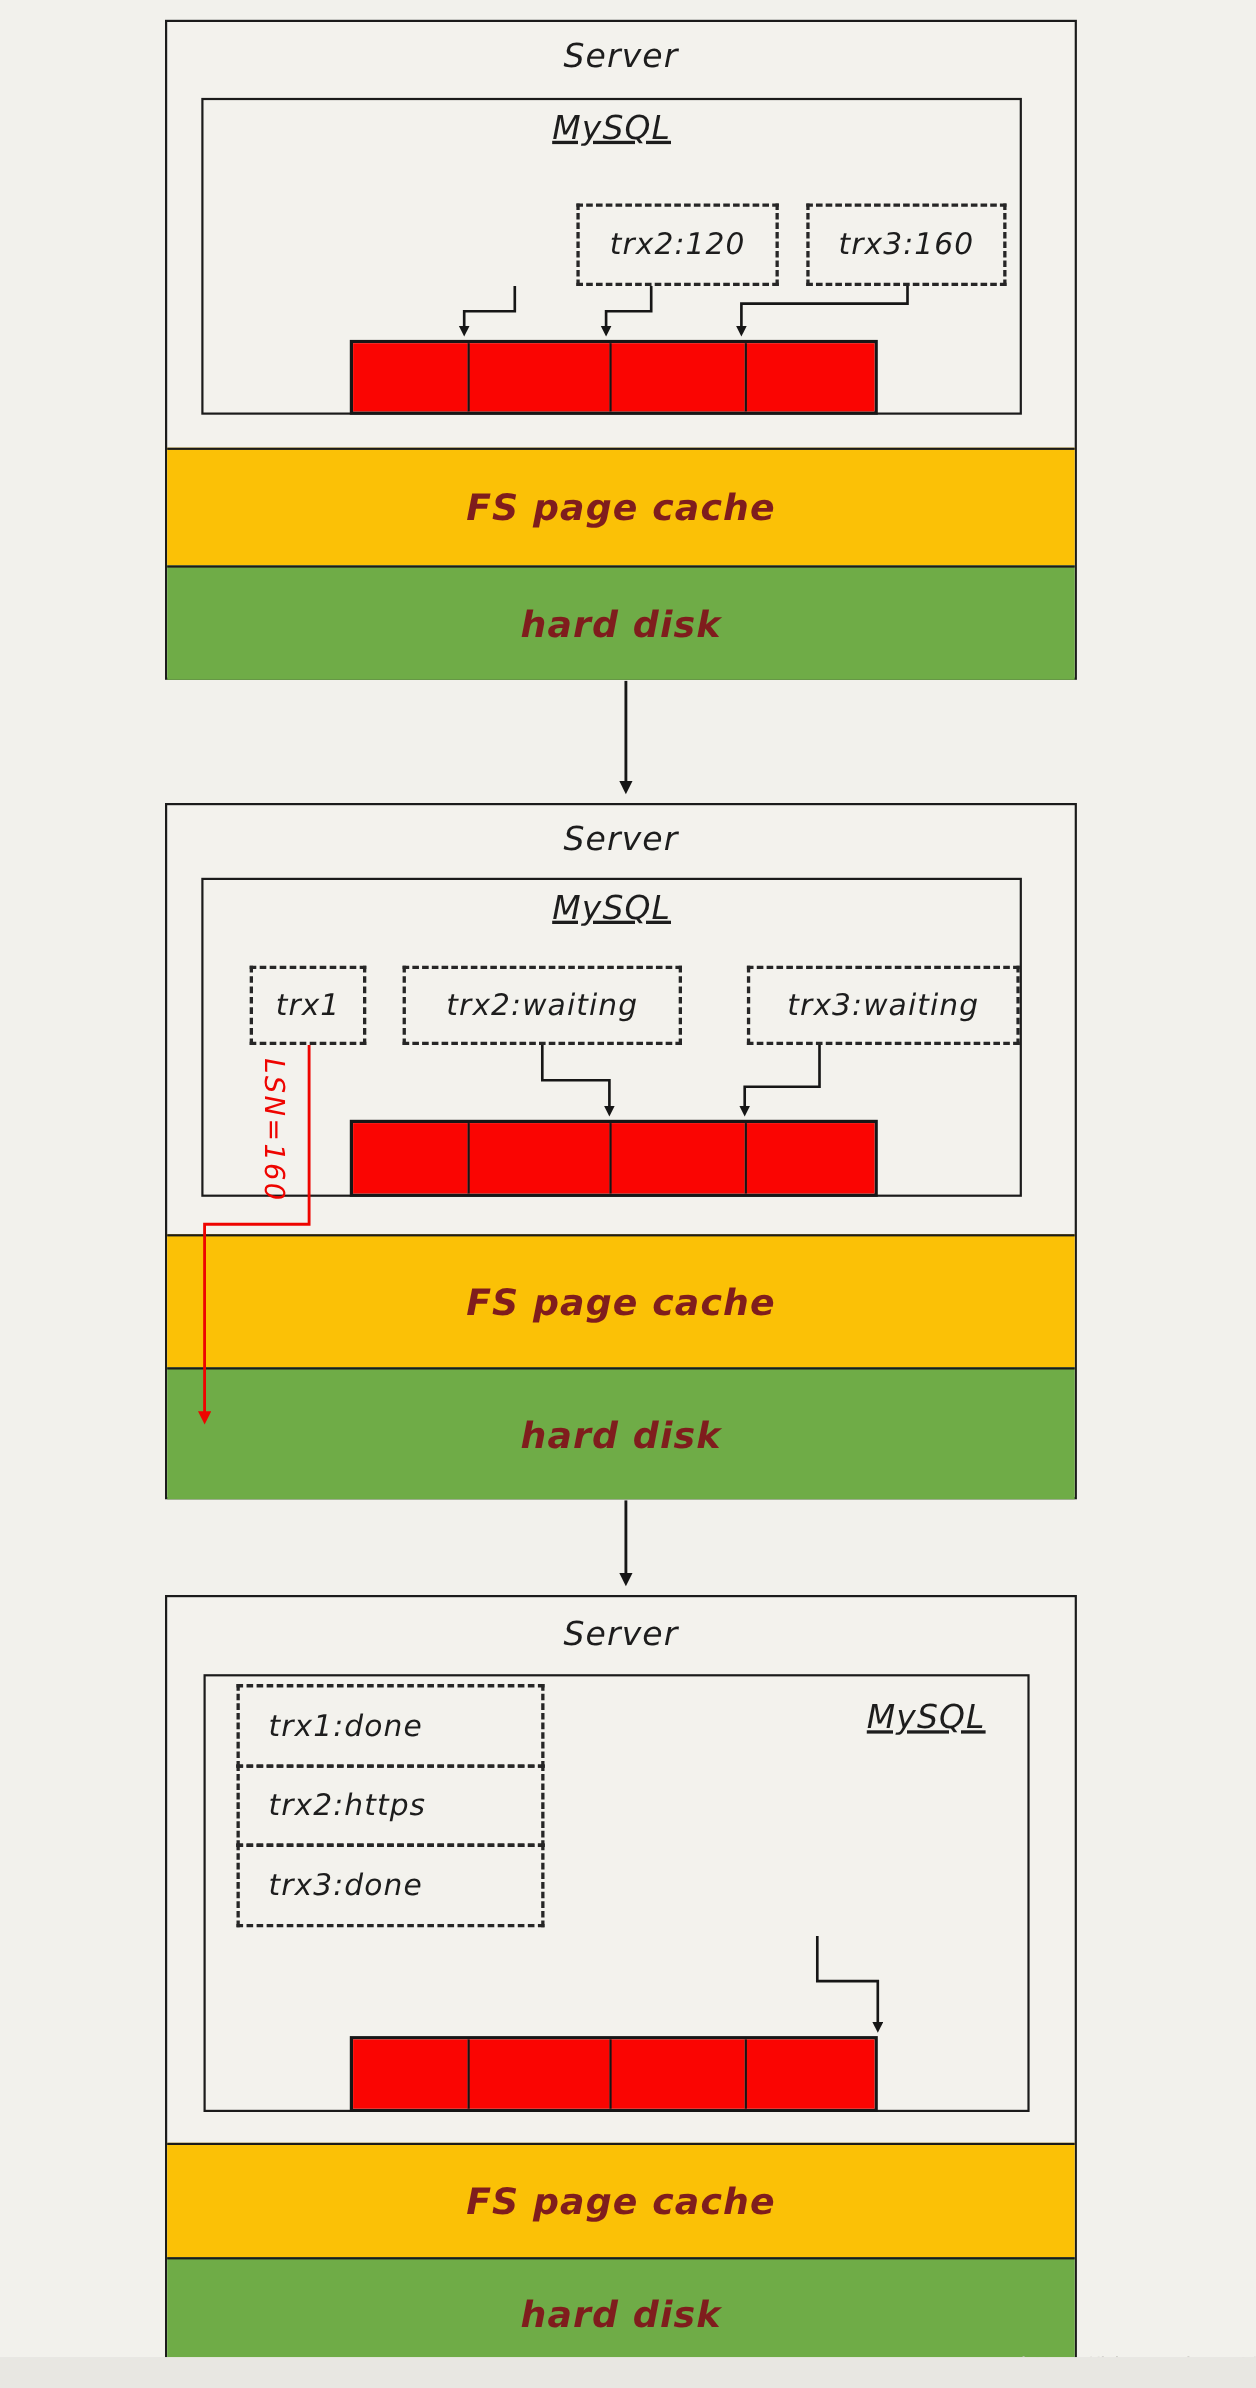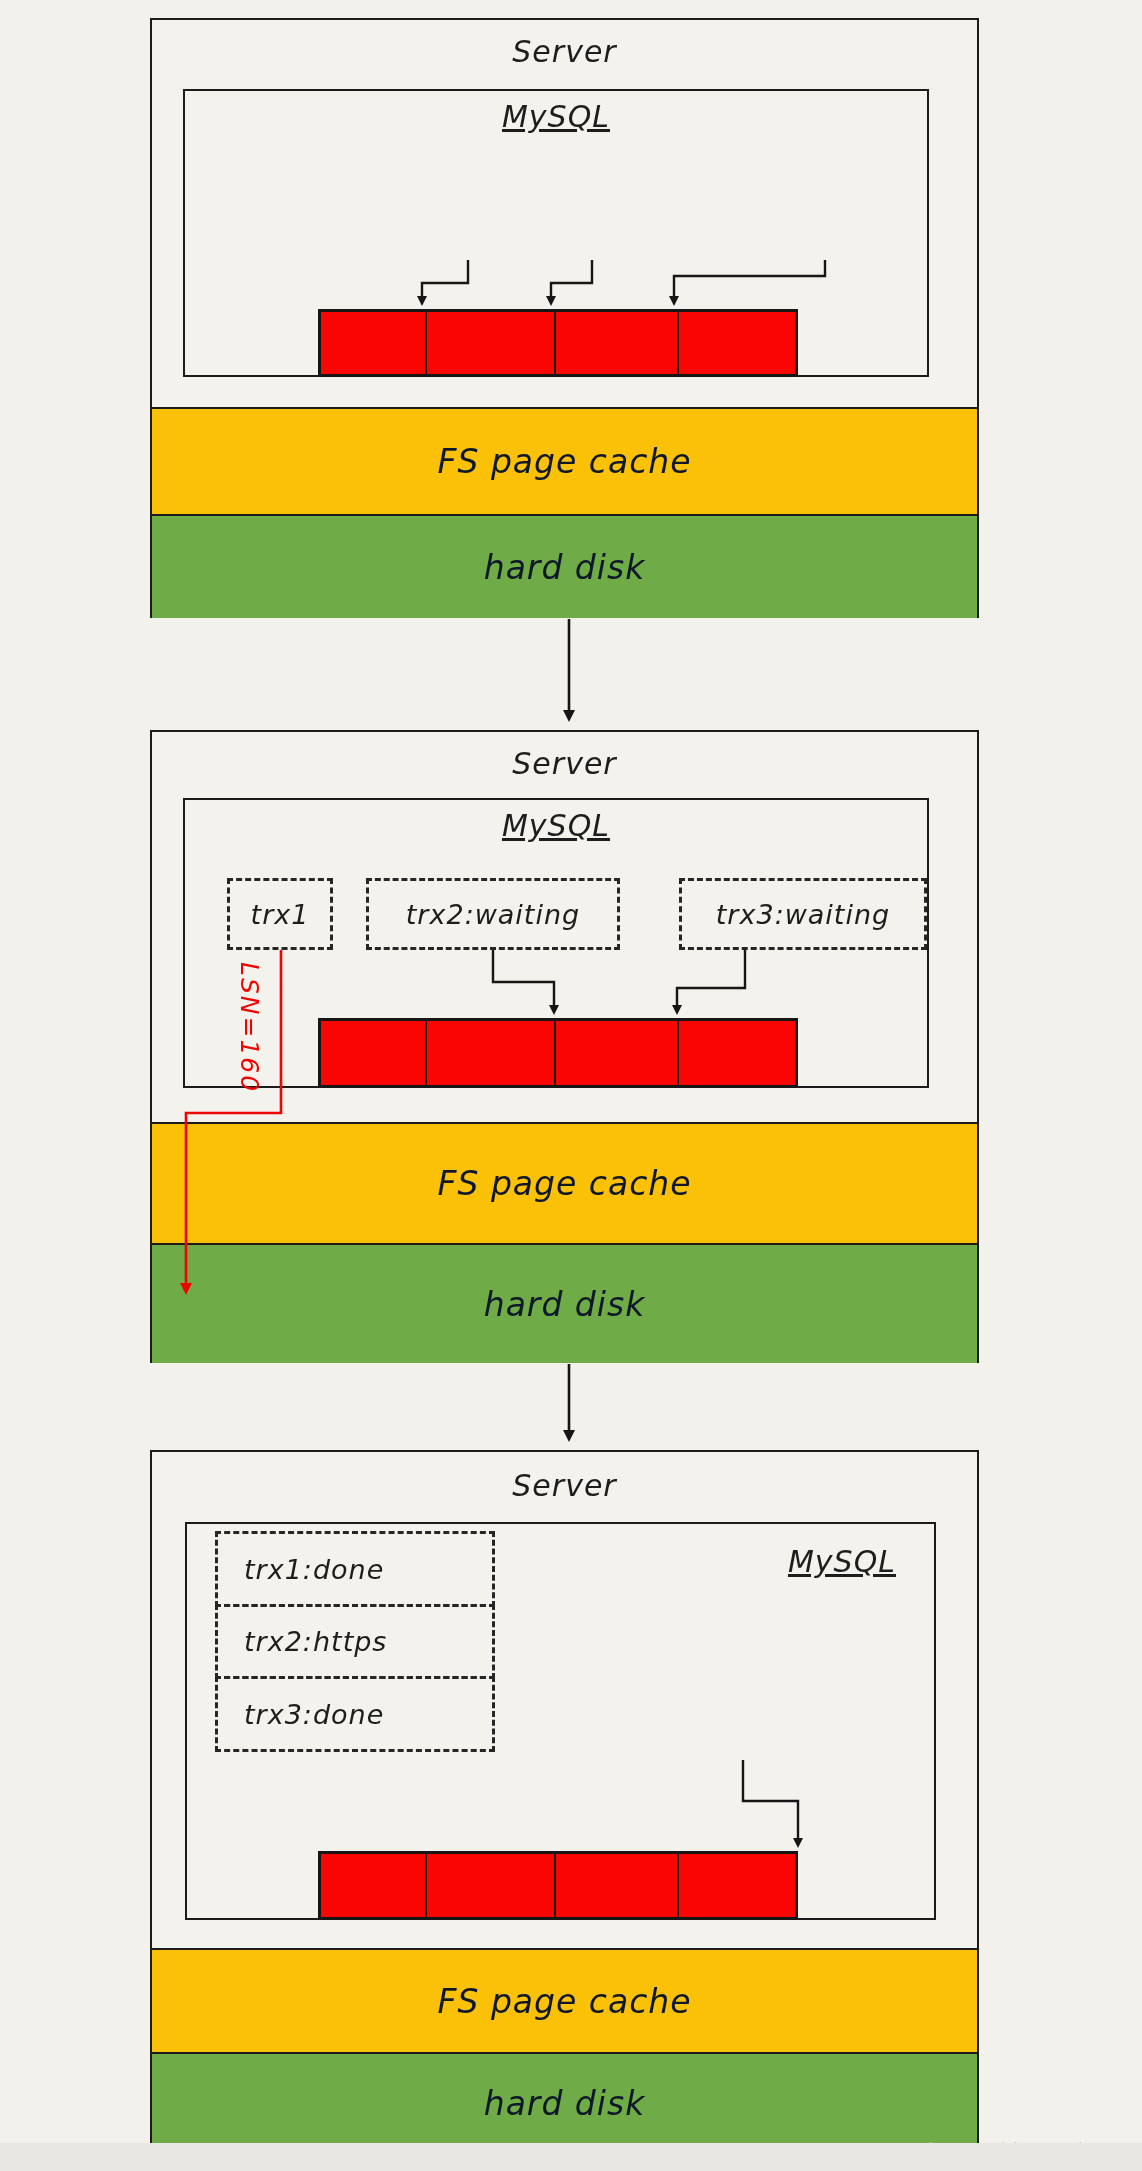--- a/index.html
+++ b/index.html
@@ -37,21 +37,21 @@
     position:absolute;display:flex;border:3px solid #161616;box-sizing:border-box;
   }
   .logbuf .cell{height:100%;background:#FA0502;box-sizing:border-box;}
   .logbuf .cell + .cell{border-left:2px solid #161616;}
 
   .hbar{
     position:absolute;left:0;width:100%;box-sizing:border-box;
     border-top:2px solid #1b1b1b;display:flex;align-items:center;justify-content:center;
   }
   .hbar .bar-label{
-    font-size:33px;font-style:italic;letter-spacing:1px;color:#0f172a;font-weight:400;
+    font-size:33px;font-style:italic;letter-spacing:1px;color:#7f1d1d;font-weight:700;
   }
   .bar-yellow{background:#FBC106;}
   .bar-green{background:#6FAC47;}
 
   .lsn-text{
     position:absolute;color:#EE0400;font-size:25px;font-style:italic;
     writing-mode:vertical-rl;text-orientation:sideways;letter-spacing:2px;
     font-weight:500;white-space:nowrap;
   }
   .overlay{position:absolute;left:0;top:0;pointer-events:none;}
@@ -65,20 +65,26 @@
 
 <div class="canvas">
 
   <div class="panel panel-1">
     <div class="server-label" style="top:14px;">Server</div>
 
     <div class="mysql-box" style="left:31px;top:69px;width:746px;height:288px;">
       <div class="mysql-label center">MySQL</div>
     </div>
 
+    <div class="trx-box" style="left:372px;top:165px;width:184px;height:75px;">
+      <span>trx2:120</span>
+    </div>
+    <div class="trx-box" style="left:581px;top:165px;width:182px;height:75px;">
+      <span>trx3:160</span>
+    </div>
 
     <div class="logbuf" style="left:166px;top:289px;width:480px;height:68px;">
       <div class="cell" style="width:104px;"></div>
       <div class="cell" style="width:129px;"></div>
       <div class="cell" style="width:123px;"></div>
       <div class="cell" style="width:118px;"></div>
     </div>
 
     <svg class="overlay" width="829" height="600">
       <defs>

